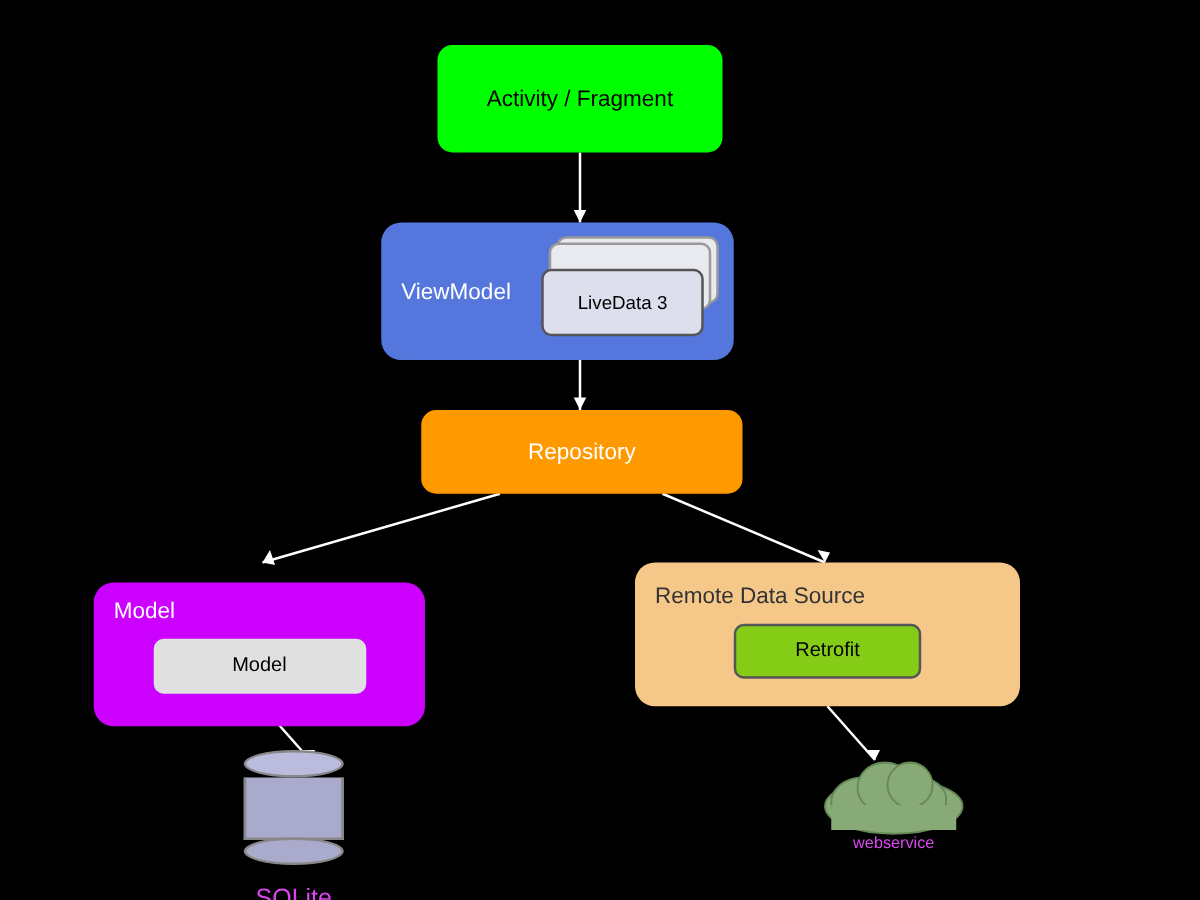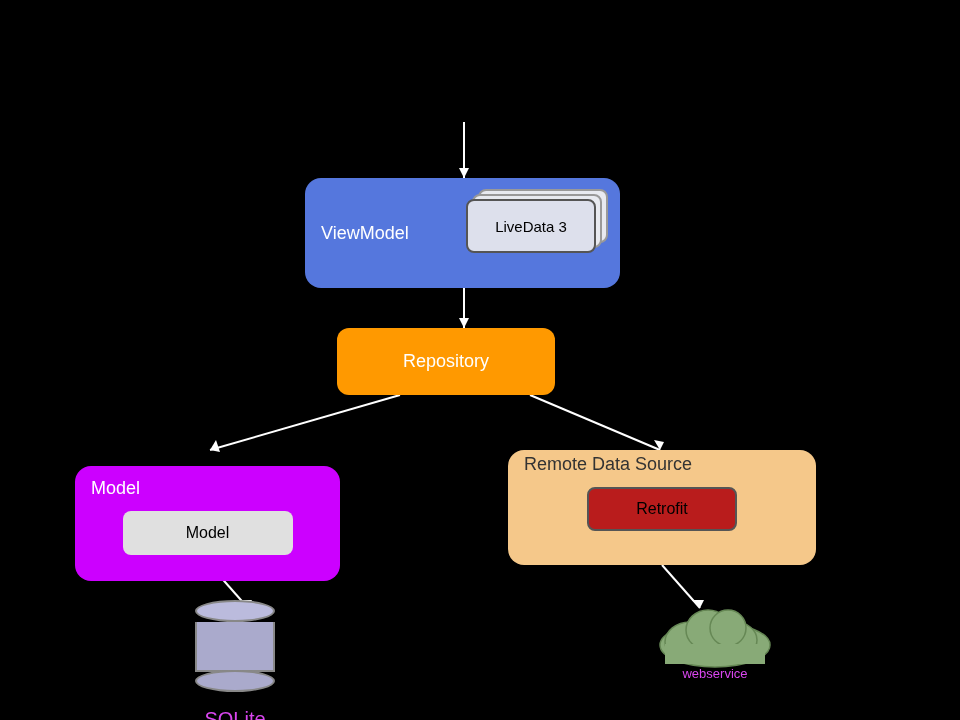--- a/index.html
+++ b/index.html
@@ -48,21 +48,21 @@
       font-size: 18px;
       font-weight: normal;
       text-align: center;
     }
 
     
     .viewmodel-box {
       position: absolute;
       left: 305px;
       top: 178px;
-      width: 315px;
+      width: 282px;
       height: 110px;
       background: #5577dd;
       border-radius: 16px;
       display: flex;
       align-items: center;
       padding: 0 16px;
     }
 
     .viewmodel-label {
       color: #fff;
@@ -97,39 +97,39 @@
       z-index: 1;
     }
 
     .livedata-card-back1 {
       top: -5px;
       left: 8px;
       z-index: 2;
     }
 
     .livedata-card-front {
-      top: 0px;
+      top: 16px;
       left: 2px;
       z-index: 3;
       background: #dde0ec;
       border-color: #555;
     }
 
     .livedata-label {
       color: #000;
       font-size: 15px;
       font-weight: normal;
     }
 
     
     .repository-box {
       position: absolute;
       left: 337px;
       top: 328px;
-      width: 218px;
+      width: 257px;
       height: 67px;
       background: #ff9900;
       border-radius: 12px;
       display: flex;
       align-items: center;
       justify-content: center;
     }
 
     .repository-label {
       color: #fff;
@@ -180,31 +180,31 @@
       position: absolute;
       left: 508px;
       top: 450px;
       width: 308px;
       height: 115px;
       background: #f5c88a;
       border-radius: 16px;
       display: flex;
       flex-direction: column;
       align-items: flex-start;
-      padding: 4px 16px;
+      padding: 16px 16px;
     }
 
     .remote-label {
       color: #333;
       font-size: 18px;
       margin-bottom: 8px;
     }
 
     .retrofit-card {
-      background: #b91c1c;
+      background: #84cc16;
       border: 2px solid #555;
       border-radius: 8px;
       width: 150px;
       height: 44px;
       display: flex;
       align-items: center;
       justify-content: center;
       align-self: center;
       margin-top: 4px;
     }
@@ -312,20 +312,23 @@
     <line x1="530" y1="395" x2="660" y2="450" stroke="white" stroke-width="2"></line>
     <polygon points="660,450 654,440 664,442" fill="white"></polygon>
 
     <line x1="210" y1="565" x2="248" y2="608" stroke="white" stroke-width="2"></line>
     <polygon points="248,608 240,600 252,600" fill="white"></polygon>
 
     <line x1="662" y1="565" x2="700" y2="608" stroke="white" stroke-width="2"></line>
     <polygon points="700,608 692,600 704,600" fill="white"></polygon>
   </svg>
 
+  <div class="activity-fragment">
+    <span class="activity-fragment-label">Activity / Fragment</span>
+  </div>
 
   <div class="viewmodel-box">
     <span class="viewmodel-label">ViewModel</span>
     <div class="livedata-stack">
       <div class="livedata-card livedata-card-back2"></div>
       <div class="livedata-card livedata-card-back1"></div>
       <div class="livedata-card livedata-card-front">
         <span class="livedata-label">LiveData 3</span>
       </div>
     </div>

